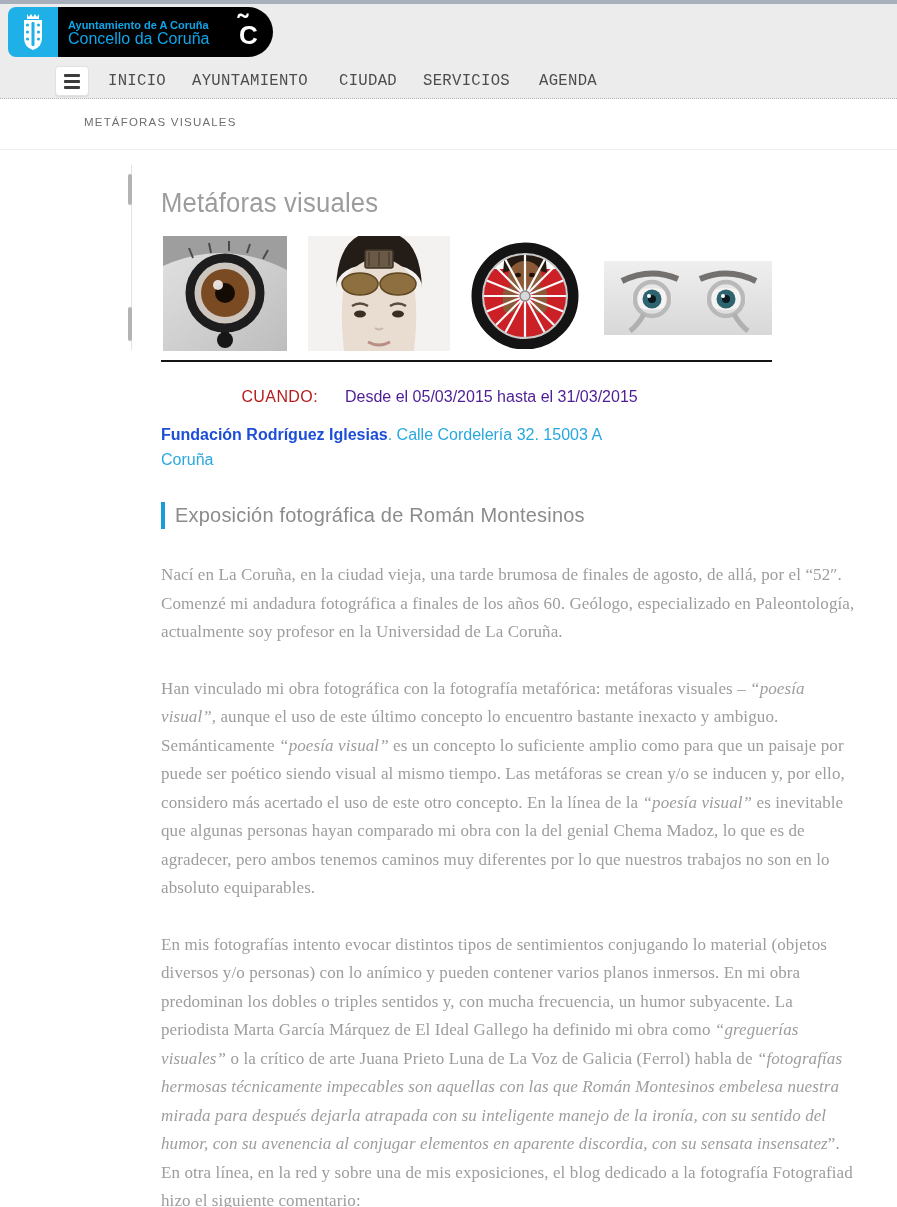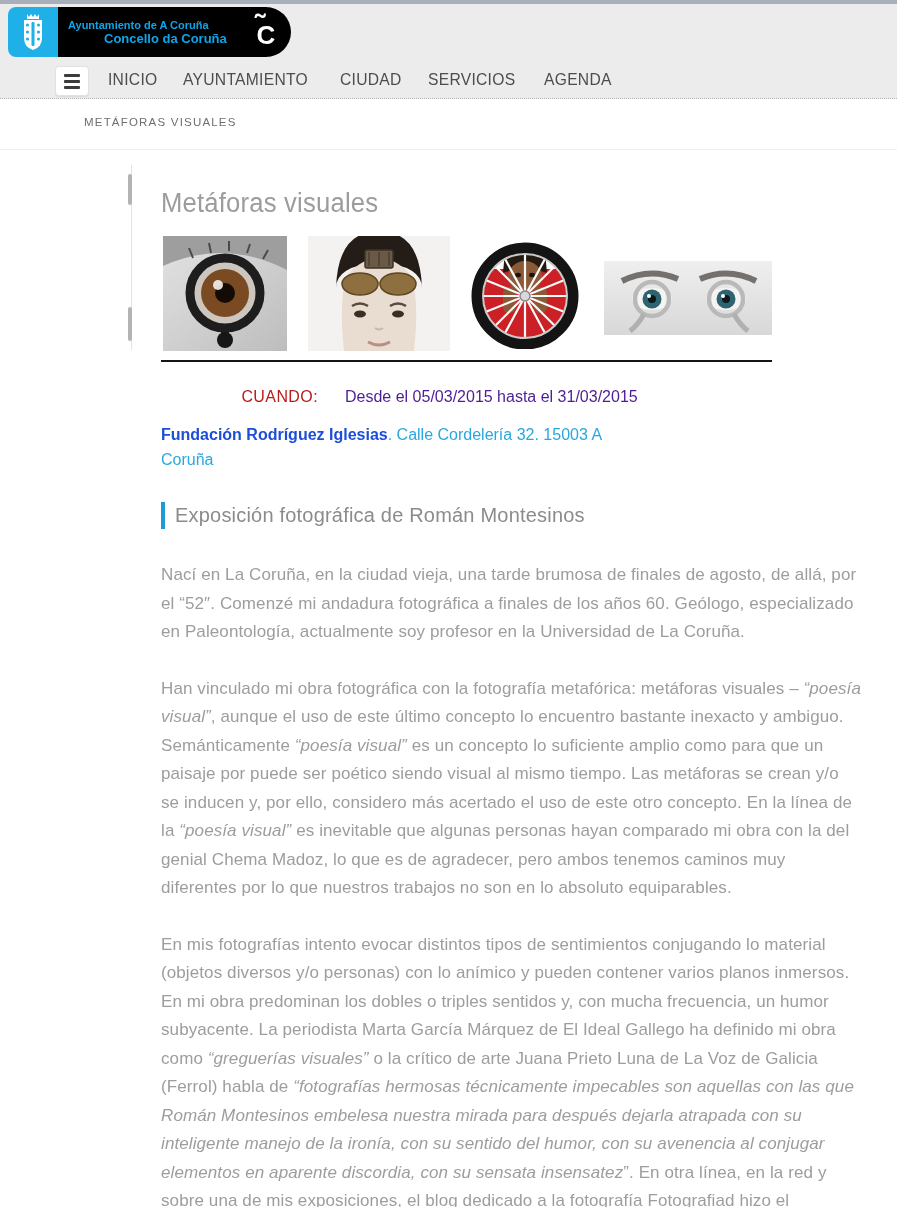--- a/index.html
+++ b/index.html
@@ -14,39 +14,39 @@
   .logo{position:absolute;top:3px;left:8px;height:50px;display:flex;align-items:stretch;}
   .logo-blue{
     width:50px;background:#1fb0e8;border-radius:8px 0 0 8px;
     display:flex;align-items:center;justify-content:center;position:relative;z-index:2;
   }
   .logo-mid{
     background:#000;color:#0ea5e9;display:flex;flex-direction:column;justify-content:center;
     padding:0 14px 0 22px;margin-left:-12px;border-radius:12px 0 0 12px;z-index:1;
   }
   .logo-mid .l1{font-size:11px;font-weight:bold;line-height:13px;white-space:nowrap;}
-  .logo-mid .l2{font-size:13px;font-weight:bold;line-height:13px;white-space:nowrap;margin-left:36px;}
+  .logo-mid .l2{font-size:16px;font-weight:normal;line-height:13px;white-space:nowrap;}
   .logo-c{
     width:50px;background:#000;border-radius:0 25px 25px 0;position:relative;z-index:1;
     display:flex;align-items:center;justify-content:center;
   }
   .logo-c .cchar{color:#fff;font-size:26px;font-weight:bold;position:relative;top:3px;}
   .logo-c .ctilde{position:absolute;top:1px;left:14px;color:#fff;font-size:30px;font-weight:bold;}
   
   .main-nav{
     position:absolute;top:62px;left:0;width:897px;height:36px;background:#ececec;
     border-bottom:1px dotted #b3b3b3;display:flex;align-items:center;
   }
   .hamburger{
     position:absolute;left:55px;top:4px;width:32px;height:28px;background:#fff;border:1px solid #e2e2e2;
     border-radius:4px;display:flex;flex-direction:column;justify-content:center;gap:3px;align-items:center;
     box-shadow:0 1px 1px rgba(0,0,0,0.08);cursor:pointer;
   }
   .hamburger .bar{width:16px;height:3px;background:#3c3c3c;border-radius:1px;}
-  .nav-list{position:absolute;left:108px;top:0;height:36px;display:flex;align-items:center;gap:21px;}
+  .nav-list{position:absolute;left:108px;top:0;height:36px;display:flex;align-items:center;gap:21px;font-family:Liberation Mono, monospace;}
   .nav-item{
     font-size:17px;color:#4d4d4d;letter-spacing:0.3px;cursor:pointer;white-space:nowrap;
     transform:scaleX(0.92);transform-origin:left center;
   }
   
   .breadcrumb-band{position:absolute;top:99px;left:0;width:897px;height:50px;background:#fff;border-bottom:1px solid #efefef;}
   .breadcrumb{
     position:absolute;left:84px;top:17px;font-size:11.5px;color:#6f6f6f;letter-spacing:1.2px;
   }
   
@@ -76,21 +76,21 @@
   .info-value{font-size:16px;color:#4c1d95;line-height:25px;max-width:450px;}
   .info-value.place{color:#29a8df;}
   .place-link{color:#1d4ed8;font-weight:bold;text-decoration:none;cursor:pointer;}
   .section-heading{
     display:flex;align-items:center;margin:30px 0 0 0;font-weight:normal;
   }
   .section-bar{width:4px;height:27px;background:#1b9cd8;margin-right:10px;flex:none;}
   .section-text{font-size:20px;color:#8b8b8b;letter-spacing:0.2px;}
   .paragraphs{margin-top:32px;}
   .paragraphs p{
-    margin:0 0 28px 0;font-size:17px;line-height:28.5px;color:#9d9d9d;letter-spacing:0.1px;
+    margin:0 0 28px 0;font-size:17px;line-height:28.5px;color:#9d9d9d;letter-spacing:0.1px;font-family:Liberation Serif, serif;
   }
   .paragraphs p em{font-style:italic;color:#9d9d9d;}
   svg{display:block;}
 </style>
 </head>
 <body>
 
 <div class="screen">
   <div class="top-strip"></div>
 

